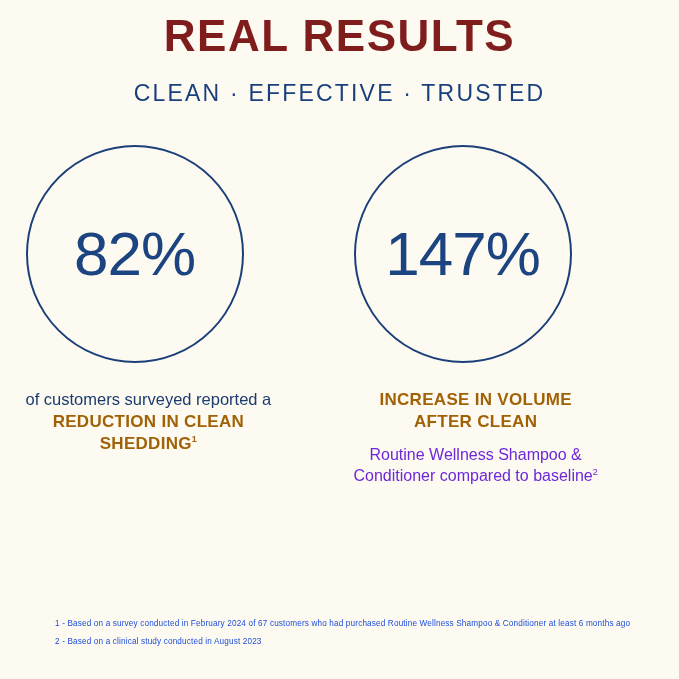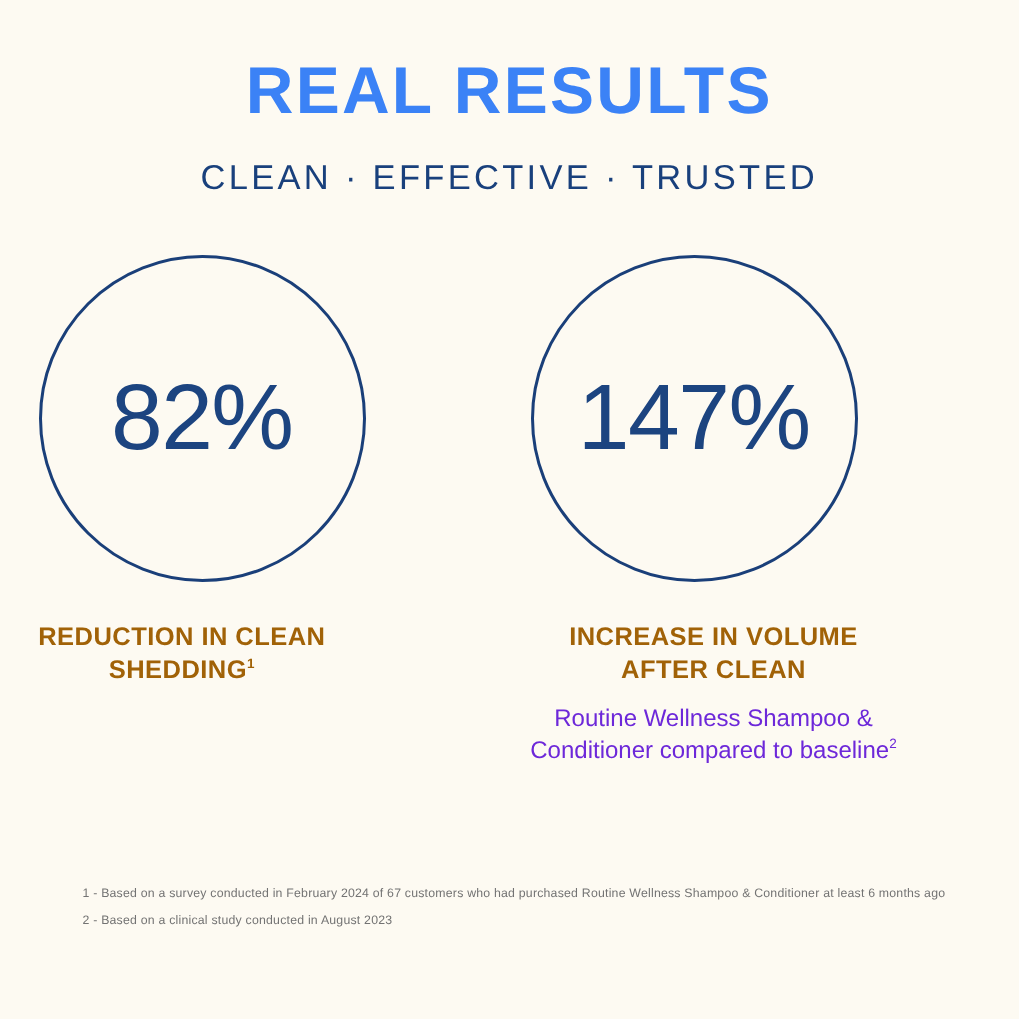--- a/index.html
+++ b/index.html
@@ -15,25 +15,25 @@
     position: relative;
   }
   .page {
     position: absolute;
     inset: 0;
     display: flex;
     flex-direction: column;
     align-items: center;
   }
   .headline {
-    margin-top: 39px;
+    margin-top: 14px;
     font-size: 44px;
     font-weight: bold;
     letter-spacing: 1.5px;
-    color: #3b82f6;
+    color: #7f1d1d;
     text-align: center;
     line-height: 1;
   }
   .subhead {
     margin-top: 22px;
     font-size: 23px;
     letter-spacing: 2.2px;
     color: #19407c;
     text-align: right;
     font-weight: 400;
@@ -91,22 +91,22 @@
     font-size: 16px;
     color: #6d28d9;
   }
   sup {
     font-size: 9px;
     vertical-align: super;
   }
   .footnotes {
     position: absolute;
     left: 55px;
-    bottom: 52px;
-    color: #737373;
+    bottom: 24px;
+    color: #1d4ed8;
   }
   .footnote {
     font-size: 8.2px;
     line-height: 1.1;
     margin-bottom: 9px;
     letter-spacing: 0.15px;
   }
 </style>
 </head>
 <body>
@@ -117,20 +117,21 @@
 
   <div class="subhead">CLEAN · EFFECTIVE · TRUSTED</div>
 
   <div class="stats">
 
     <div class="stat">
       <div class="circle">
         <span class="circle-value">82%</span>
       </div>
       <div class="caption">
+        <span class="cap-line cap-plain">of customers surveyed reported a</span>
         <span class="cap-line cap-emph">REDUCTION IN CLEAN</span>
         <span class="cap-line cap-emph"><span>SHEDDING</span><sup>1</sup></span>
       </div>
     </div>
 
     <div class="stat">
       <div class="circle">
         <span class="circle-value">147%</span>
       </div>
       <div class="caption">

